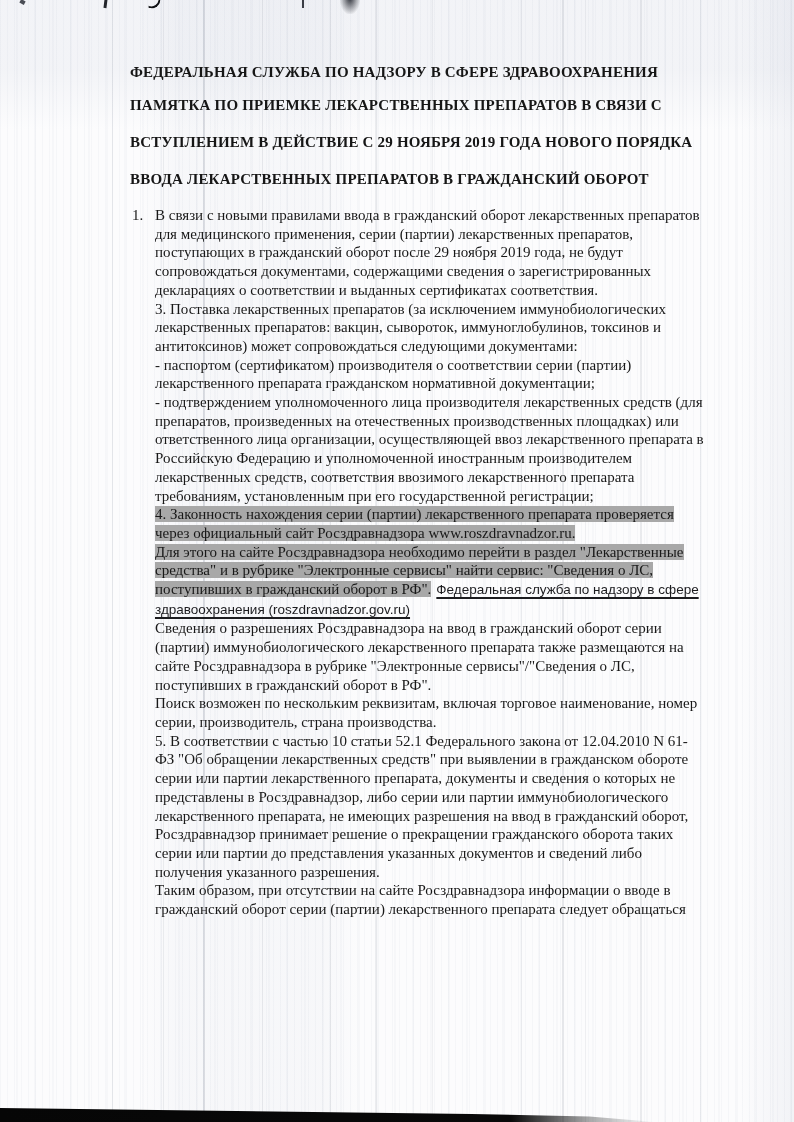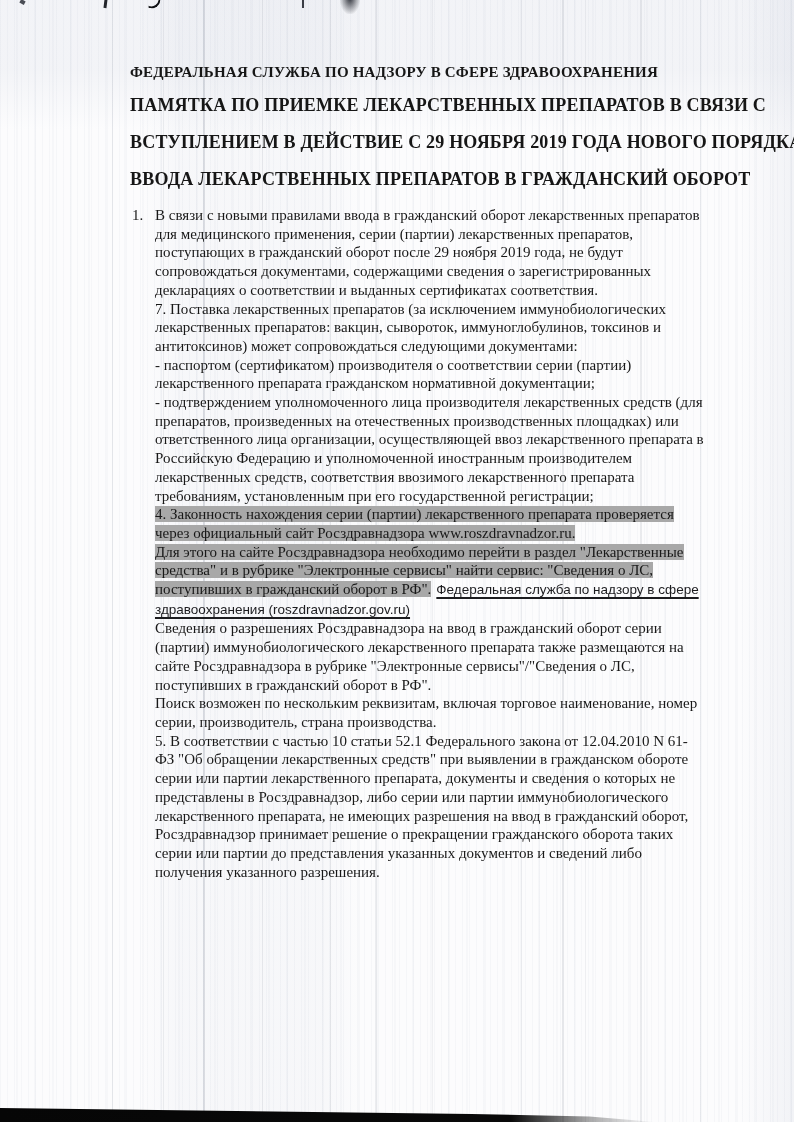--- a/index.html
+++ b/index.html
@@ -67,21 +67,21 @@
     pointer-events: none;
   }
 
   
   .content { position: relative; padding: 62px 96px 0 118px; margin-left: 12px; }
 
   .agency { font-weight: bold; font-size: 15px; line-height: 20px; white-space: nowrap; letter-spacing: 0.2px; }
   .date   { font-weight: bold; font-size: 15px; line-height: 21px; }
 
   .title { margin-top: 13px; }
-  .title-line { font-weight: bold; font-size: 18px; line-height: 20px; margin-bottom: 17px; white-space: nowrap; letter-spacing: 0.2px; }
+  .title-line { font-weight: bold; font-size: 15px; line-height: 20px; margin-bottom: 17px; white-space: nowrap; letter-spacing: 0.2px; }
 
   .doc-body {
     margin-left: 25px;
     margin-top: 4px;
     width: 549px;
     font-size: 15px;
     line-height: 18.7px;
     color: #181818;
   }
   .doc-body p { margin: 0; }
@@ -121,27 +121,28 @@
     <div class="title">
       <div class="title-line">ПАМЯТКА ПО ПРИЕМКЕ ЛЕКАРСТВЕННЫХ ПРЕПАРАТОВ В СВЯЗИ С</div>
       <div class="title-line">ВСТУПЛЕНИЕМ В ДЕЙСТВИЕ С 29 НОЯБРЯ 2019 ГОДА НОВОГО ПОРЯДКА</div>
       <div class="title-line">ВВОДА ЛЕКАРСТВЕННЫХ ПРЕПАРАТОВ В ГРАЖДАНСКИЙ ОБОРОТ</div>
     </div>
 
     <div class="doc-body">
 
       <p class="hang"><span class="num">1.</span><span>В связи с новыми правилами ввода в гражданский оборот лекарственных препаратов для медицинского применения, серии (партии) лекарственных препаратов, поступающих в гражданский оборот после 29 ноября 2019 года, не будут сопровождаться документами, содержащими сведения о зарегистрированных декларациях о соответствии и выданных сертификатах соответствия.</span></p>
 
-      <p>7. Поставка лекарственных препаратов (за исключением иммунобиологических лекарственных препаратов: вакцин, сывороток, иммуноглобулинов, токсинов и антитоксинов) может сопровождаться следующими документами:</p>
+      <p>3. Поставка лекарственных препаратов (за исключением иммунобиологических лекарственных препаратов: вакцин, сывороток, иммуноглобулинов, токсинов и антитоксинов) может сопровождаться следующими документами:</p>
       <p>- паспортом (сертификатом) производителя о соответствии серии (партии) лекарственного препарата гражданском нормативной документации;</p>
       <p>- подтверждением уполномоченного лица производителя лекарственных средств (для препаратов, произведенных на отечественных производственных площадках) или ответственного лица организации, осуществляющей ввоз лекарственного препарата в Российскую Федерацию и уполномоченной иностранным производителем лекарственных средств, соответствия ввозимого лекарственного препарата требованиям, установленным при его государственной регистрации;</p>
 
       <p><span class="hl">4. Законность нахождения серии (партии) лекарственного препарата проверяется через официальный сайт Росздравнадзора www.roszdravnadzor.ru.</span><br><span class="hl">Для этого на сайте Росздравнадзора необходимо перейти в раздел "Лекарственные средства" и в рубрике "Электронные сервисы" найти сервис: "Сведения о ЛС, поступивших в гражданский оборот в РФ".</span><a class="doc-link">Федеральная служба по надзору в сфере здравоохранения (roszdravnadzor.gov.ru)</a></p>
 
       <p>Сведения о разрешениях Росздравнадзора на ввод в гражданский оборот серии (партии) иммунобиологического лекарственного препарата также размещаются на сайте Росздравнадзора в рубрике "Электронные сервисы"/"Сведения о ЛС, поступивших в гражданский оборот в РФ".</p>
       <p>Поиск возможен по нескольким реквизитам, включая торговое наименование, номер серии, производитель, страна производства.</p>
       <p>5. В соответствии с частью 10 статьи 52.1 Федерального закона от 12.04.2010 N 61-ФЗ "Об обращении лекарственных средств" при выявлении в гражданском обороте серии или партии лекарственного препарата, документы и сведения о которых не представлены в Росздравнадзор, либо серии или партии иммунобиологического лекарственного препарата, не имеющих разрешения на ввод в гражданский оборот, Росздравнадзор принимает решение о прекращении гражданского оборота таких серии или партии до представления указанных документов и сведений либо получения указанного разрешения.</p>
+      <p>Таким образом, при отсутствии на сайте Росздравнадзора информации о вводе в гражданский оборот серии (партии) лекарственного препарата следует обращаться</p>
 
     </div>
   </div>
 
   <div class="bottom-edge"></div>
 </div>
 
 </body></html>

